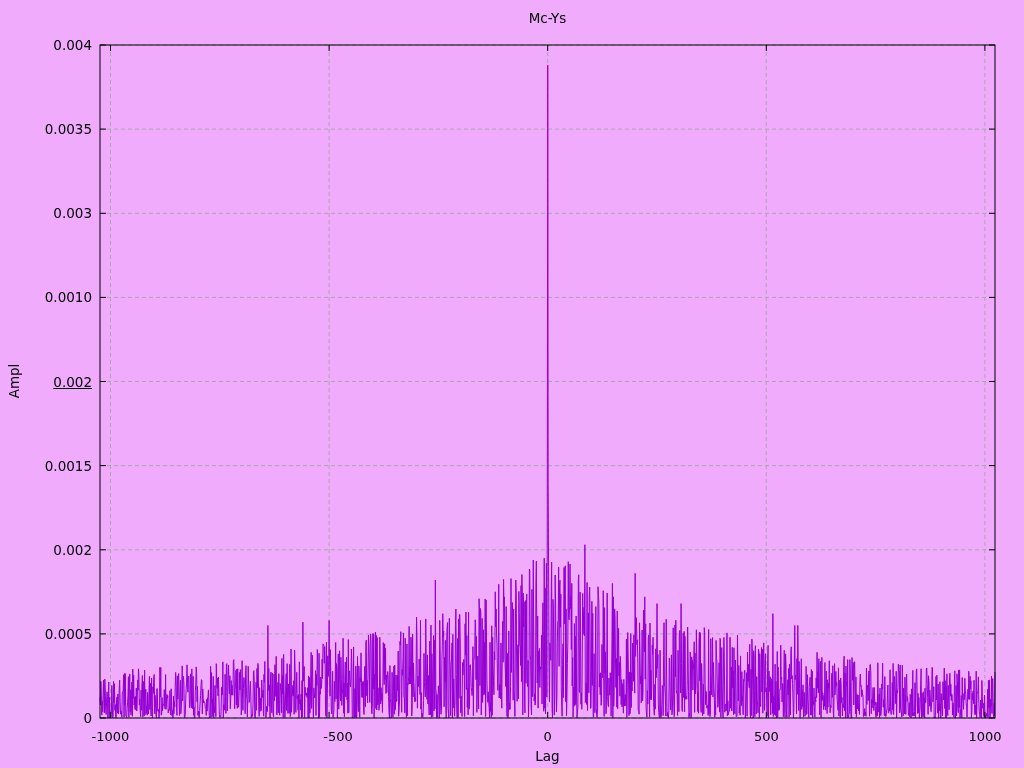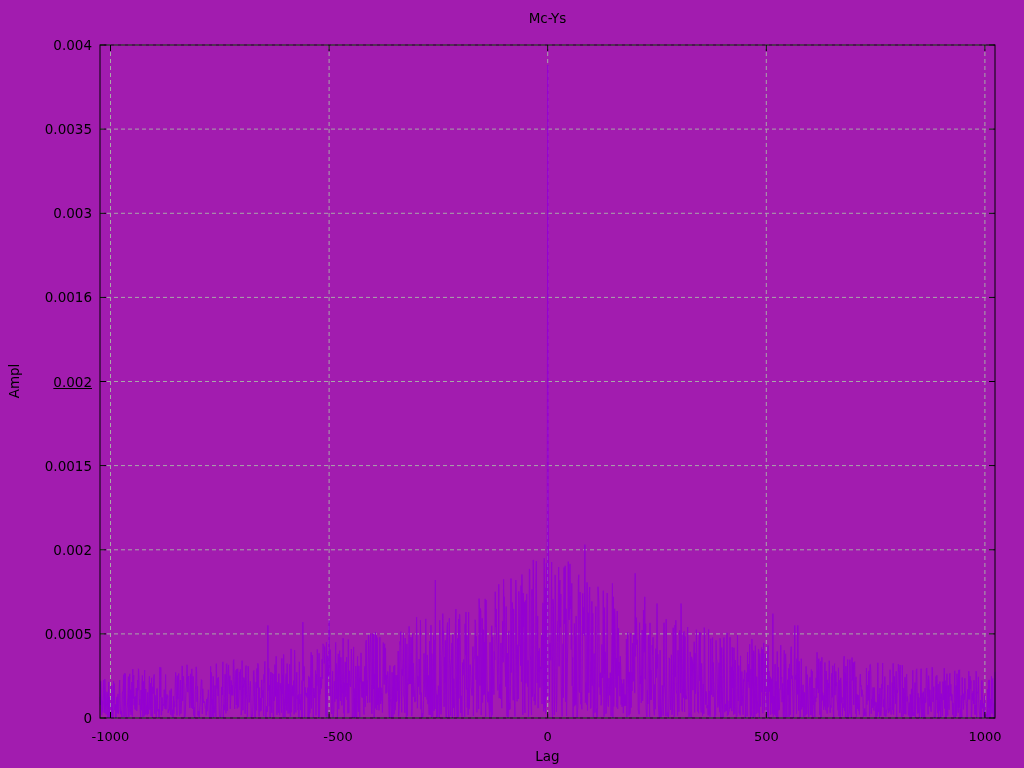--- a/index.html
+++ b/index.html
@@ -1,19 +1,19 @@
 <!DOCTYPE html>
 <html><head>
 <meta charset="utf-8">
 <style>
   html,body{margin:0;padding:0;background:#ffffff;}
   .chart{
     position:relative;
     width:1024px;height:768px;
-    background:#a21caf;
+    background:#f0abfc;
     font-family:"DejaVu Sans","Liberation Sans",sans-serif;
     color:#000000;
     overflow:hidden;
     -webkit-user-select:none;user-select:none;
   }
   .chart svg{position:absolute;left:0;top:0;}
   .title{
     position:absolute;left:100px;top:10px;width:895px;
     text-align:center;font-size:13.5px;
   }
@@ -92,18 +92,18 @@
       <span class="xtick" style="left: 65.4934px;">-1000</span>
       <span class="xtick" style="left: 293px;">-500</span>
       <span class="xtick" style="left: 502.719px;">0</span>
       <span class="xtick" style="left: 721.331px;">500</span>
       <span class="xtick" style="left: 939.944px;">1000</span>
       <span class="ytick" style="top: 710px;">0</span>
       <span class="ytick" style="top: 625.875px;">0.0005</span>
       <span class="ytick" style="top: 541.75px;">0.002</span>
       <span class="ytick" style="top: 457.625px;">0.0015</span>
       <span class="ytick" style="top: 373.5px; text-decoration: underline;">0.002</span>
-      <span class="ytick" style="top: 289.375px;">0.0016</span>
+      <span class="ytick" style="top: 289.375px;">0.0010</span>
       <span class="ytick" style="top: 205.25px;">0.003</span>
       <span class="ytick" style="top: 121.125px;">0.0035</span>
       <span class="ytick" style="top: 37px;">0.004</span>
     </div>
 </div>
 
 </body></html>

